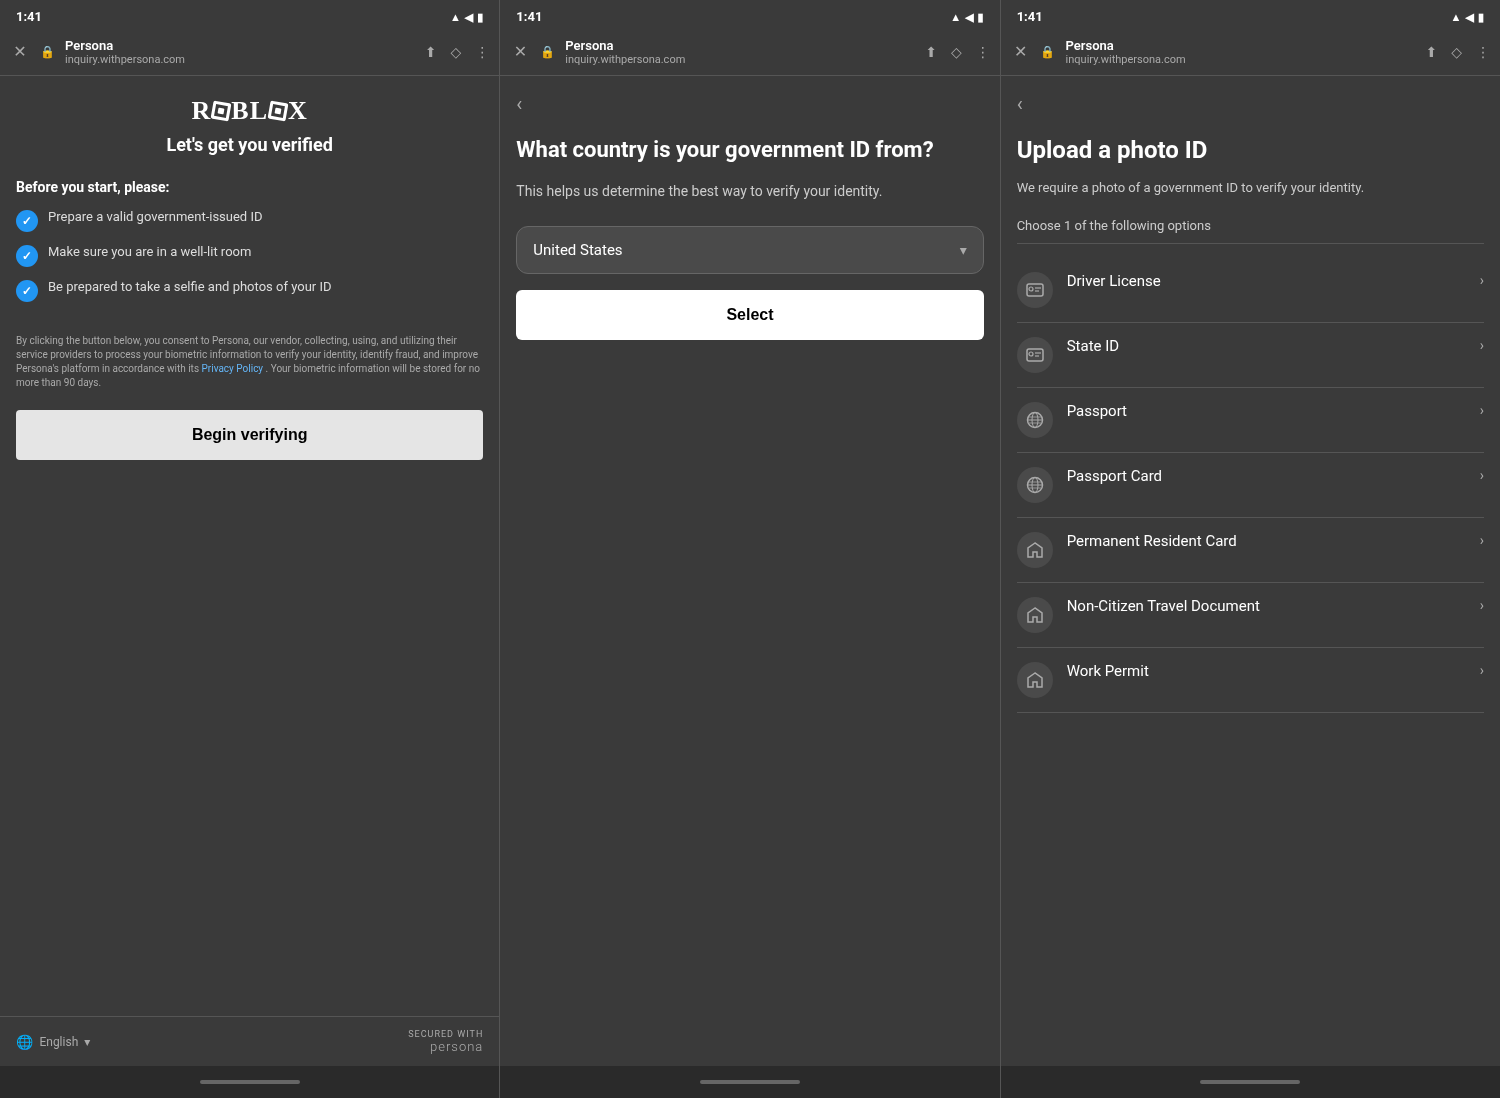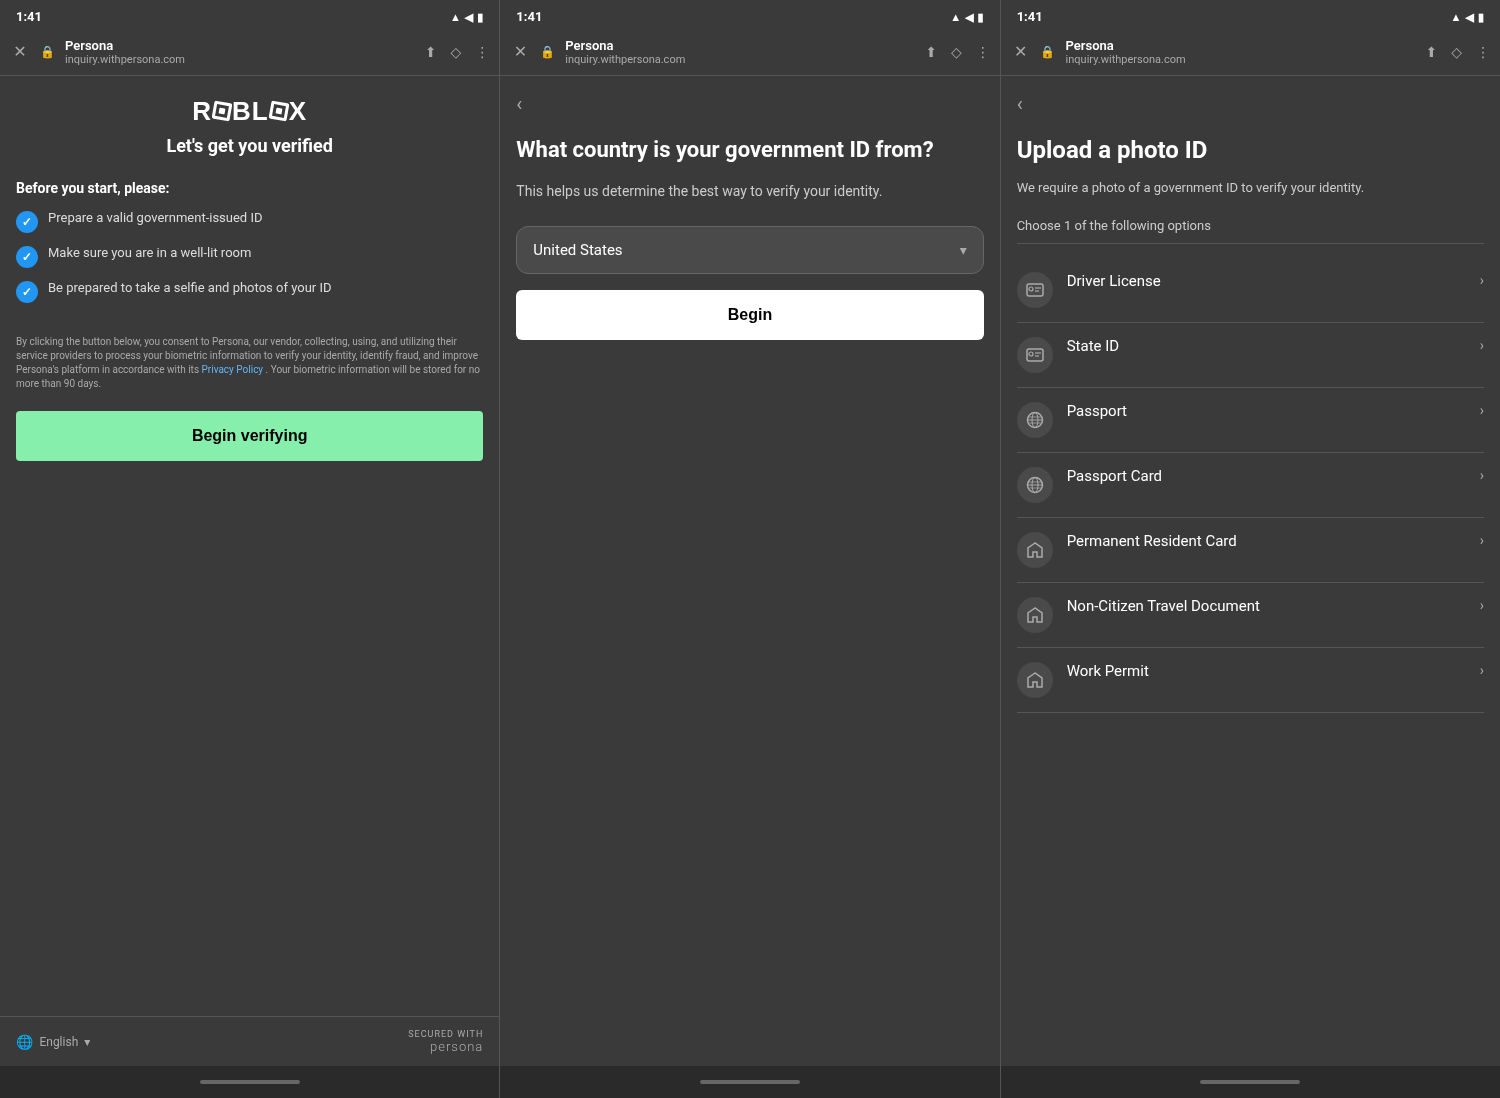--- a/index.html
+++ b/index.html
@@ -95,21 +95,21 @@
       flex-direction: column;
       align-items: center;
     }
 
     .roblox-logo {
       font-size: 26px;
       font-weight: 900;
       color: #fff;
       letter-spacing: 1px;
       margin-bottom: 8px;
-      font-family: Liberation Sans, sans-serif;
+      font-family: Liberation Serif, serif;
     }
     .roblox-logo .o-replace {
       display: inline-block;
       width: 18px;
       height: 18px;
       border: 3px solid #fff;
       border-radius: 2px;
       transform: rotate(10deg);
       margin: 0 1px;
       vertical-align: middle;
@@ -174,21 +174,21 @@
       font-size: 10px;
       color: #aaa;
       line-height: 1.4;
       margin: 20px 0;
     }
     .consent-text a { color: #64b5f6; text-decoration: none; margin-top: 12px; }
 
     .begin-btn {
       width: 100%;
       padding: 16px;
-      background: #86efac;
+      background: #e5e5e5;
       color: #000;
       border: none;
       border-radius: 4px;
       font-size: 16px;
       font-weight: 600;
       cursor: pointer;
     }
 
     
     .page-footer {
@@ -448,21 +448,21 @@
     <span class="back-btn">‹</span>
 
     <h2 class="question-title">What country is your government ID from?</h2>
     <p class="question-subtitle">This helps us determine the best way to verify your identity.</p>
 
     <div class="country-dropdown">
       <span>United States</span>
       <span class="dropdown-arrow">▾</span>
     </div>
 
-    <button class="select-btn">Begin</button>
+    <button class="select-btn">Select</button>
   </div>
 
   <div class="bottom-nav">
     <div class="home-indicator"></div>
   </div>
 </div>
 
 <div class="phone-panel panel3" style="border-right: none;">
 
   <div class="status-bar">

